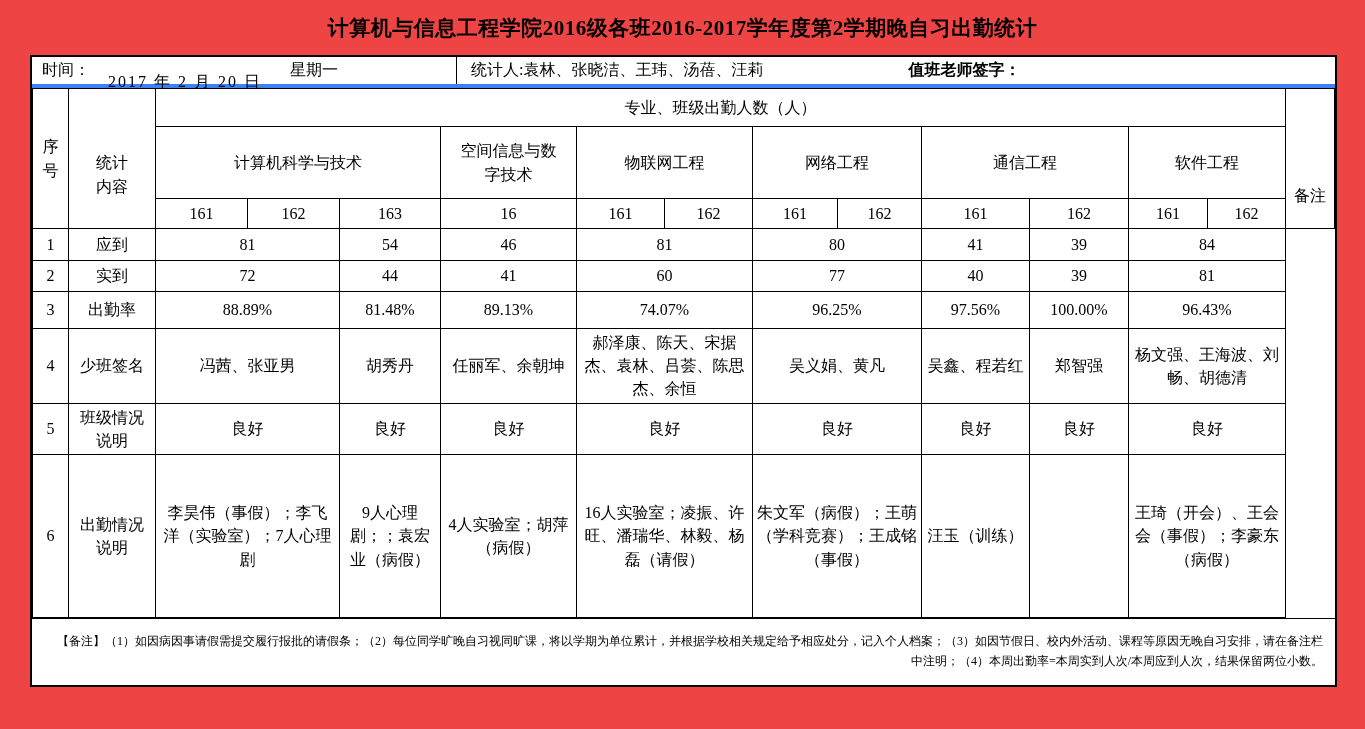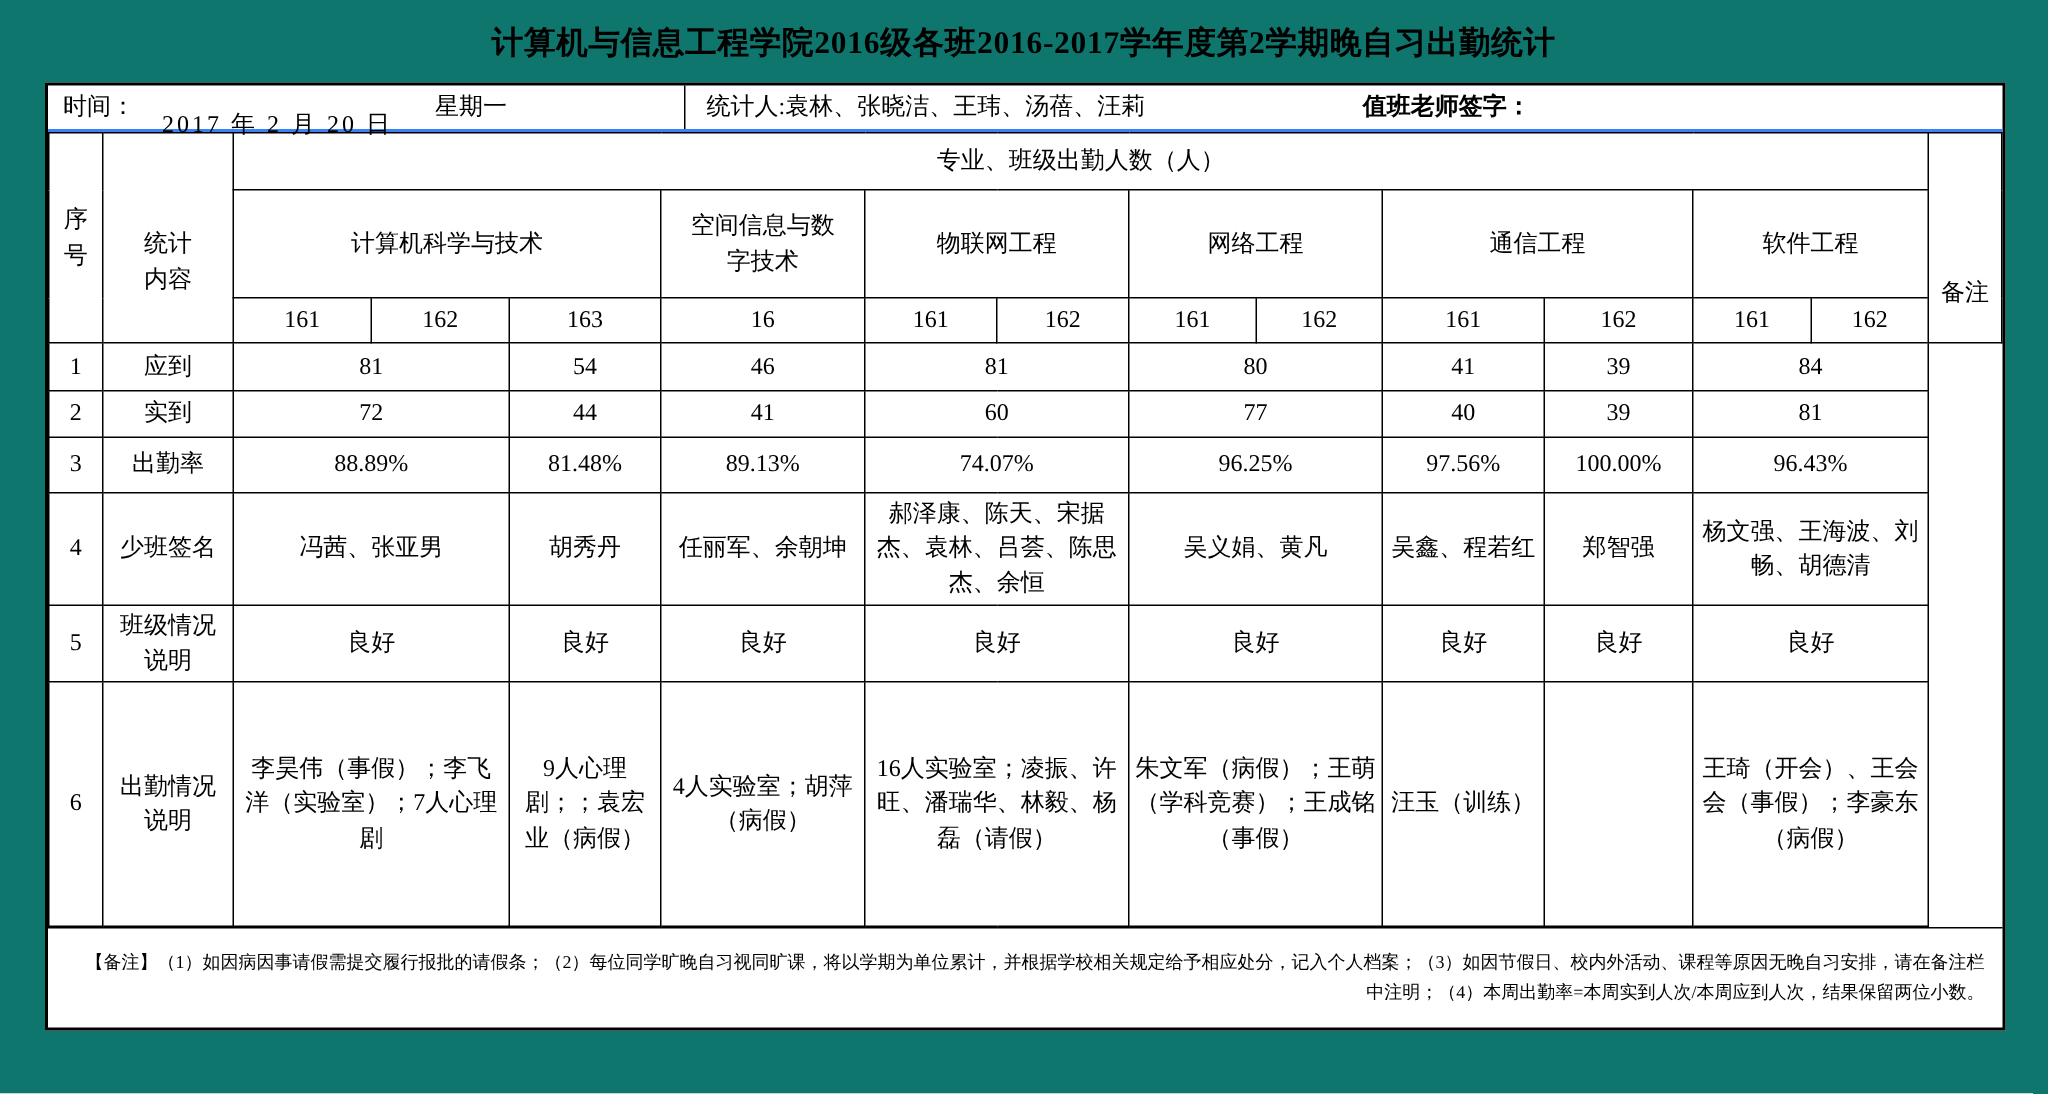--- a/index.html
+++ b/index.html
@@ -2,38 +2,38 @@
 <html><head>
 <meta charset="utf-8">
 <style>
   * { box-sizing: border-box; margin: 0; padding: 0; }
   html, body { background: #fff; width: 1365px; }
   body {
     font-family: "Liberation Serif", "DejaVu Serif", serif;
     color: #000;
     -webkit-font-smoothing: antialiased;
   }
-  .page { width: 1365px; height: 729px; background: #0f766e; padding-top: 14px; }
+  .page { width: 1365px; height: 729px; background: #ef4444; padding-top: 14px; }
   .title {
     text-align: center;
     font-size: 21px;
     font-weight: bold;
     letter-spacing: 0.5px;
     margin-bottom: 13px;
   }
   .doc {
     margin-left: 30px;
     width: 1307px;
     border: 2px solid #000;
     background: #fff;
   }
   
   .info-row {
     display: flex;
-    border-bottom: 2px solid #3b82f6;
+    border-bottom: 4px solid #3b82f6;
     height: 31px;
     font-size: 16px;
     align-items: center;
   }
   .info-left {
     width: 425px;
     border-right: 1px solid #000;
     height: 100%;
     display: flex;
     align-items: center;

